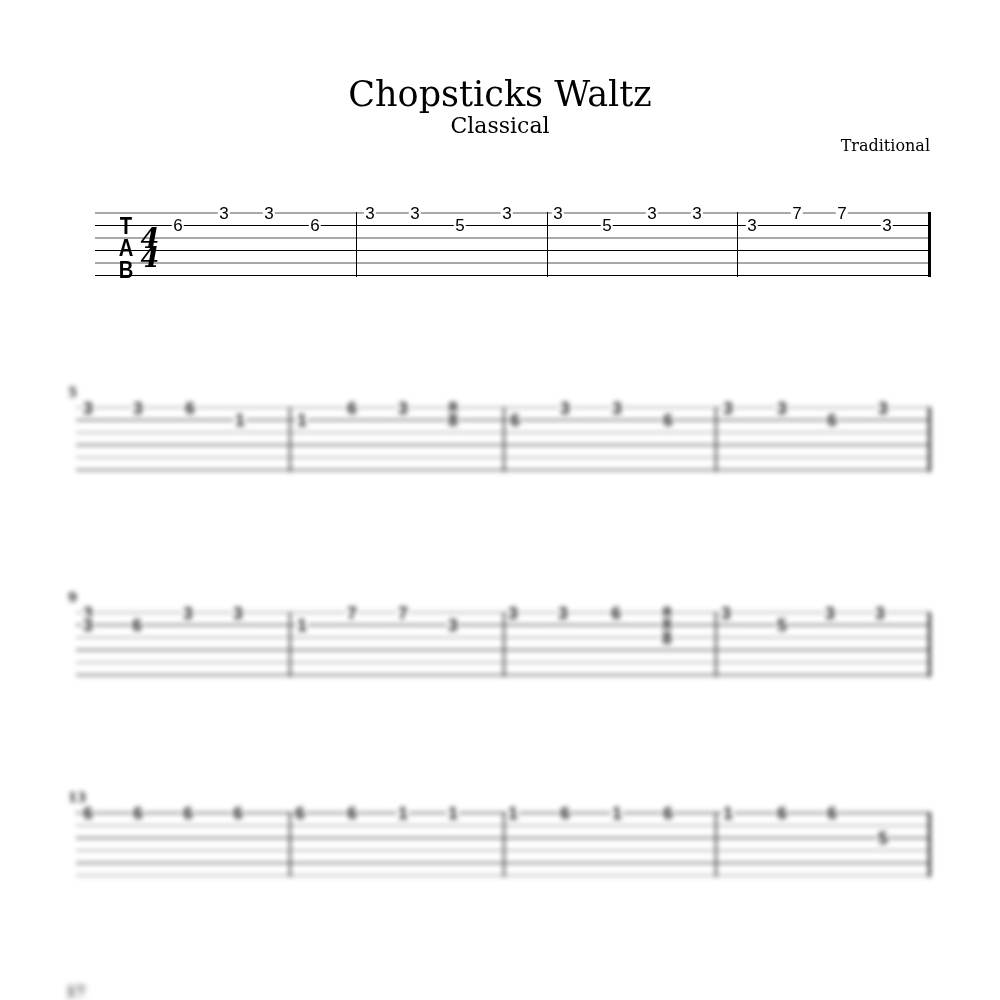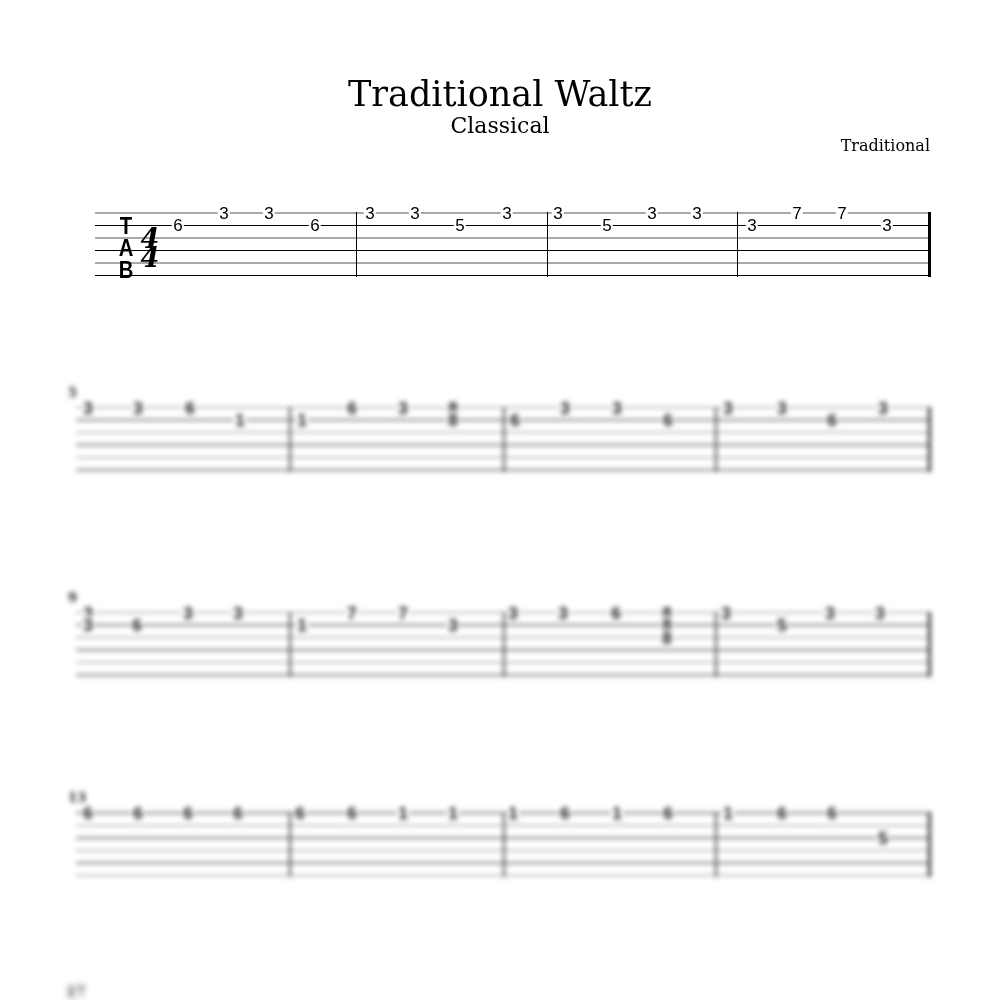--- a/index.html
+++ b/index.html
@@ -50,21 +50,21 @@
     font-weight:700;color:#222;line-height:1;
   }
   .cutoff-mn{
     position:absolute;left:66px;top:984px;filter:blur(3px);
     font-family:"DejaVu Serif",serif;font-size:14px;font-weight:700;color:#333;
   }
 </style>
 </head>
 <body>
 
-<div class="title">Traditional Waltz</div>
+<div class="title">Chopsticks Waltz</div>
 <div class="subtitle">Classical</div>
 <div class="credit">Traditional</div>
 
 <div id="score">
     <div class="system" style="left: 95px; top: 182.5px; width: 836px;">
       <div class="staff-line gray" style="top: 29px;"></div>
       <div class="staff-line black" style="top: 42.5px;"></div>
       <div class="staff-line gray" style="top: 54px;"></div>
       <div class="staff-line black" style="top: 67.5px;"></div>
       <div class="staff-line gray" style="top: 79px;"></div>

